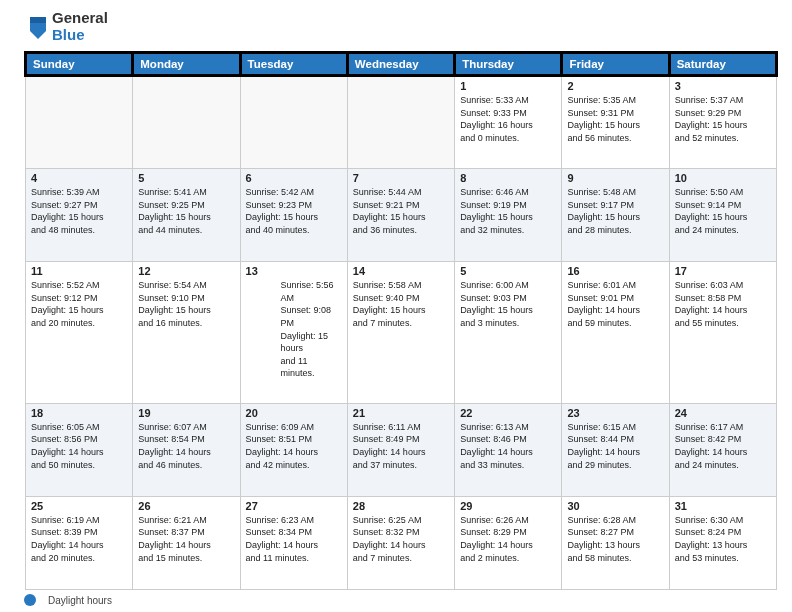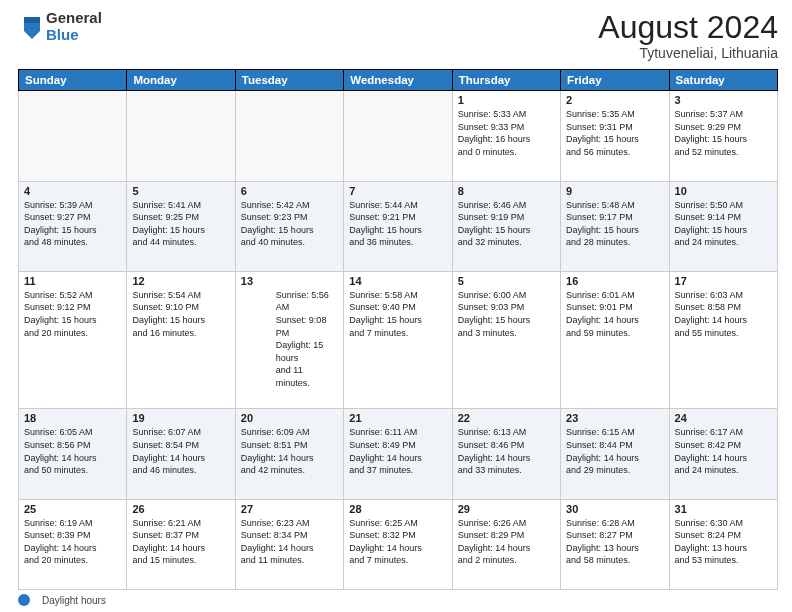--- a/index.html
+++ b/index.html
@@ -8,21 +8,21 @@
       background: #fff;
       width: 792px;
       height: 612px;
       overflow: hidden;
     }
     .page {
       width: 792px;
       height: 612px;
       display: flex;
       flex-direction: column;
-      padding: 10px 14px 6px 18px;
+      padding: 10px 14px 6px 24px;
       justify-content: space-between;
     }
     .header {
       display: flex;
       justify-content: space-between;
       align-items: flex-start;
       margin-bottom: 8px;
     }
     .logo {
       display: flex;
@@ -68,21 +68,21 @@
       border-collapse: collapse;
       width: 100%;
       table-layout: fixed;
     }
     .calendar th {
       background: #2878c0;
       color: #fff;
       font-size: 11.5px;
       font-weight: bold;
       padding: 4px 6px;
-      border: 1px solid #000000;
+      border: 3px solid #000000;
       text-align: left;
     }
     .calendar td {
       border: 1px solid #ccc;
       vertical-align: top;
       padding: 3px 5px;
       font-size: 9.5px;
       color: #222;
       height: 80px;
     }
@@ -130,24 +130,20 @@
     <div class="logo">
       <svg class="logo-icon" viewBox="0 0 24 28" fill="none" xmlns="http://www.w3.org/2000/svg">
         <polygon points="4,4 20,4 20,18 12,26 4,18" fill="#2878c0"></polygon>
         <polygon points="4,4 20,4 20,10 4,10" fill="#1a5fa0"></polygon>
       </svg>
       <div class="logo-text">
         <span class="logo-general">General</span>
         <span class="logo-blue">Blue</span>
       </div>
     </div>
-    <div class="title-block">
-      <div class="main-title">August 2024</div>
-      <div class="sub-title">Tytuveneliai, Lithuania</div>
-    </div>
   </div>
 
   <table class="calendar">
     <thead>
       <tr>
       <th>Sunday</th>
           <th>Monday</th>
           <th>Tuesday</th>
           <th>Wednesday</th>
           <th>Thursday</th>

